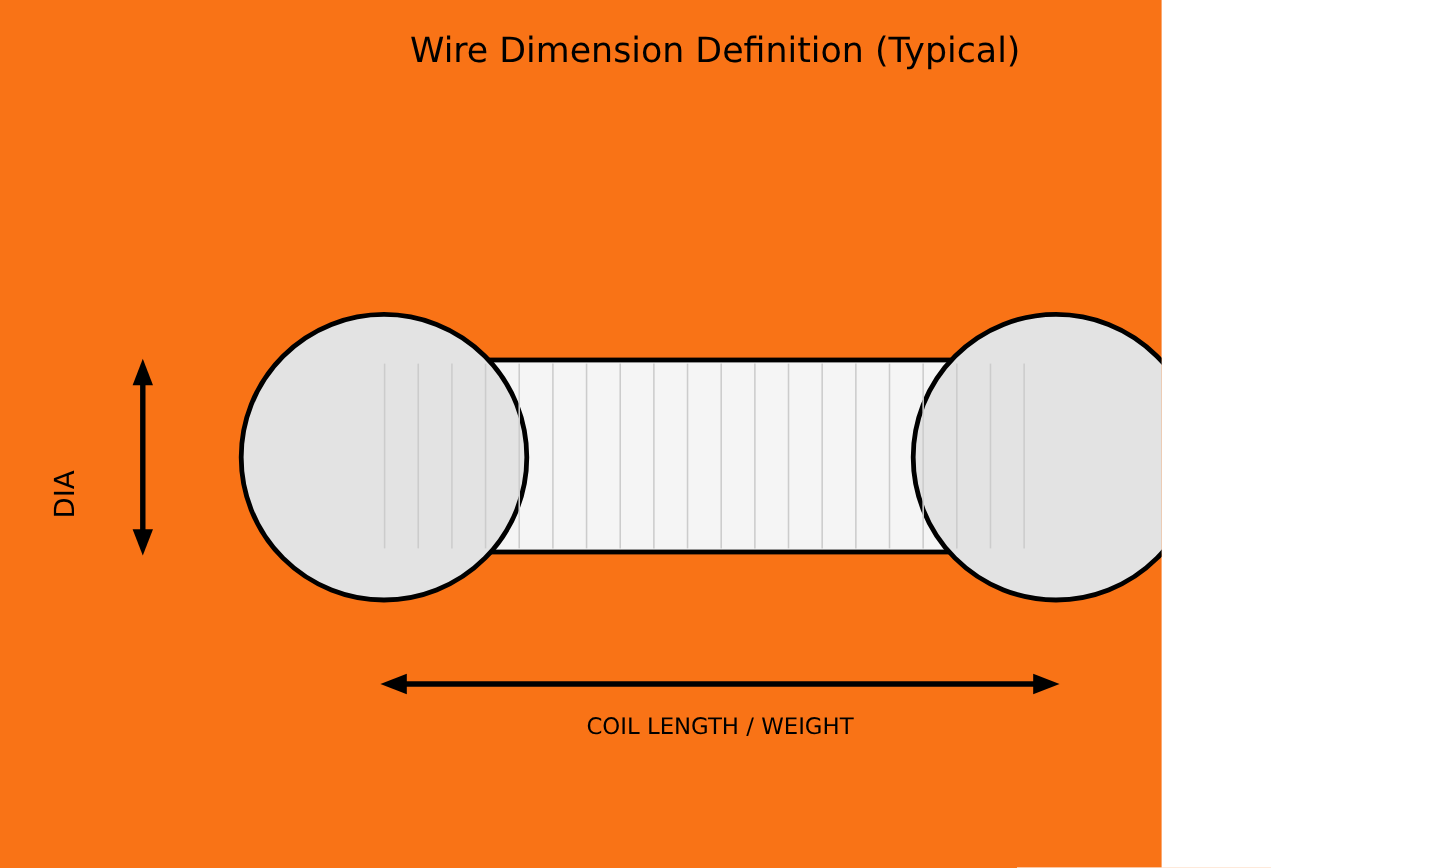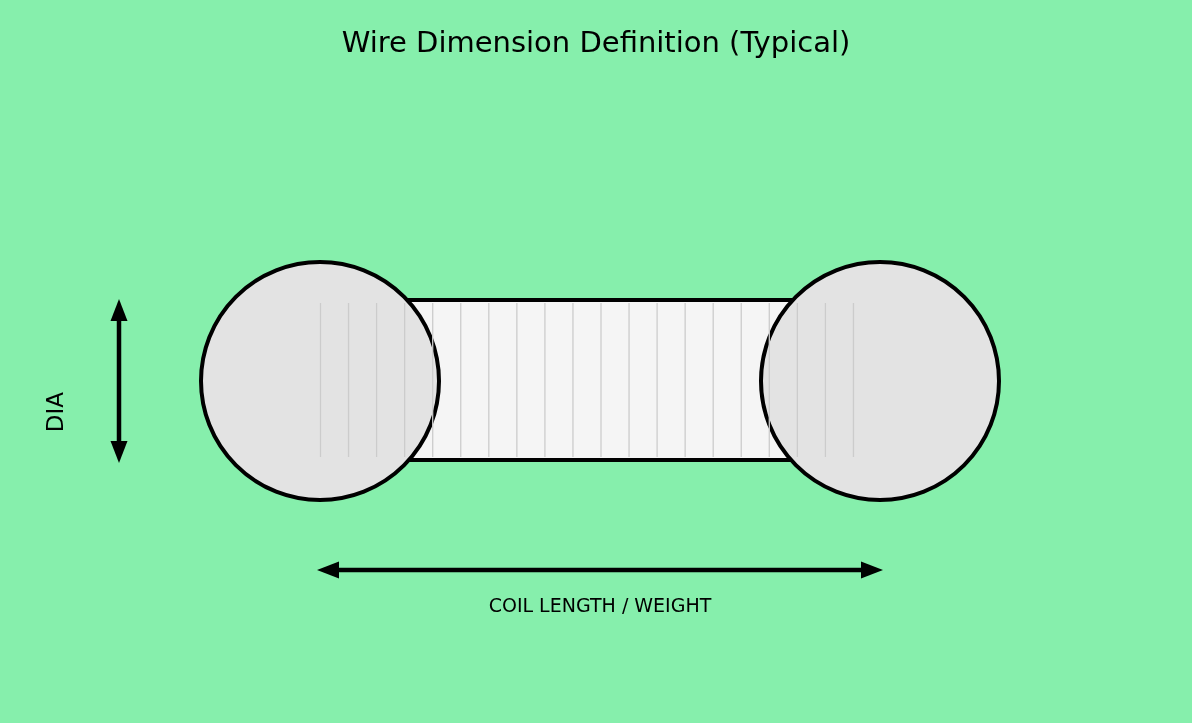--- a/index.html
+++ b/index.html
@@ -3,23 +3,23 @@
   <meta charset="utf-8">
   <style>
     html, body {
       margin: 0;
       padding: 0;
       background: #ffffff;
       font-family: "DejaVu Sans", "Liberation Sans", sans-serif;
     }
     .stage {
       position: relative;
-      width: 1192px;
+      width: 968px;
       height: 723px;
-      background: #86efac;
+      background: #f97316;
       overflow: hidden;
     }
     svg.diagram {
       display: block;
       width: 1192px;
       height: 723px;
     }
     svg.diagram text {
       font-family: "DejaVu Sans", "Liberation Sans", sans-serif;
       fill: #000000;

